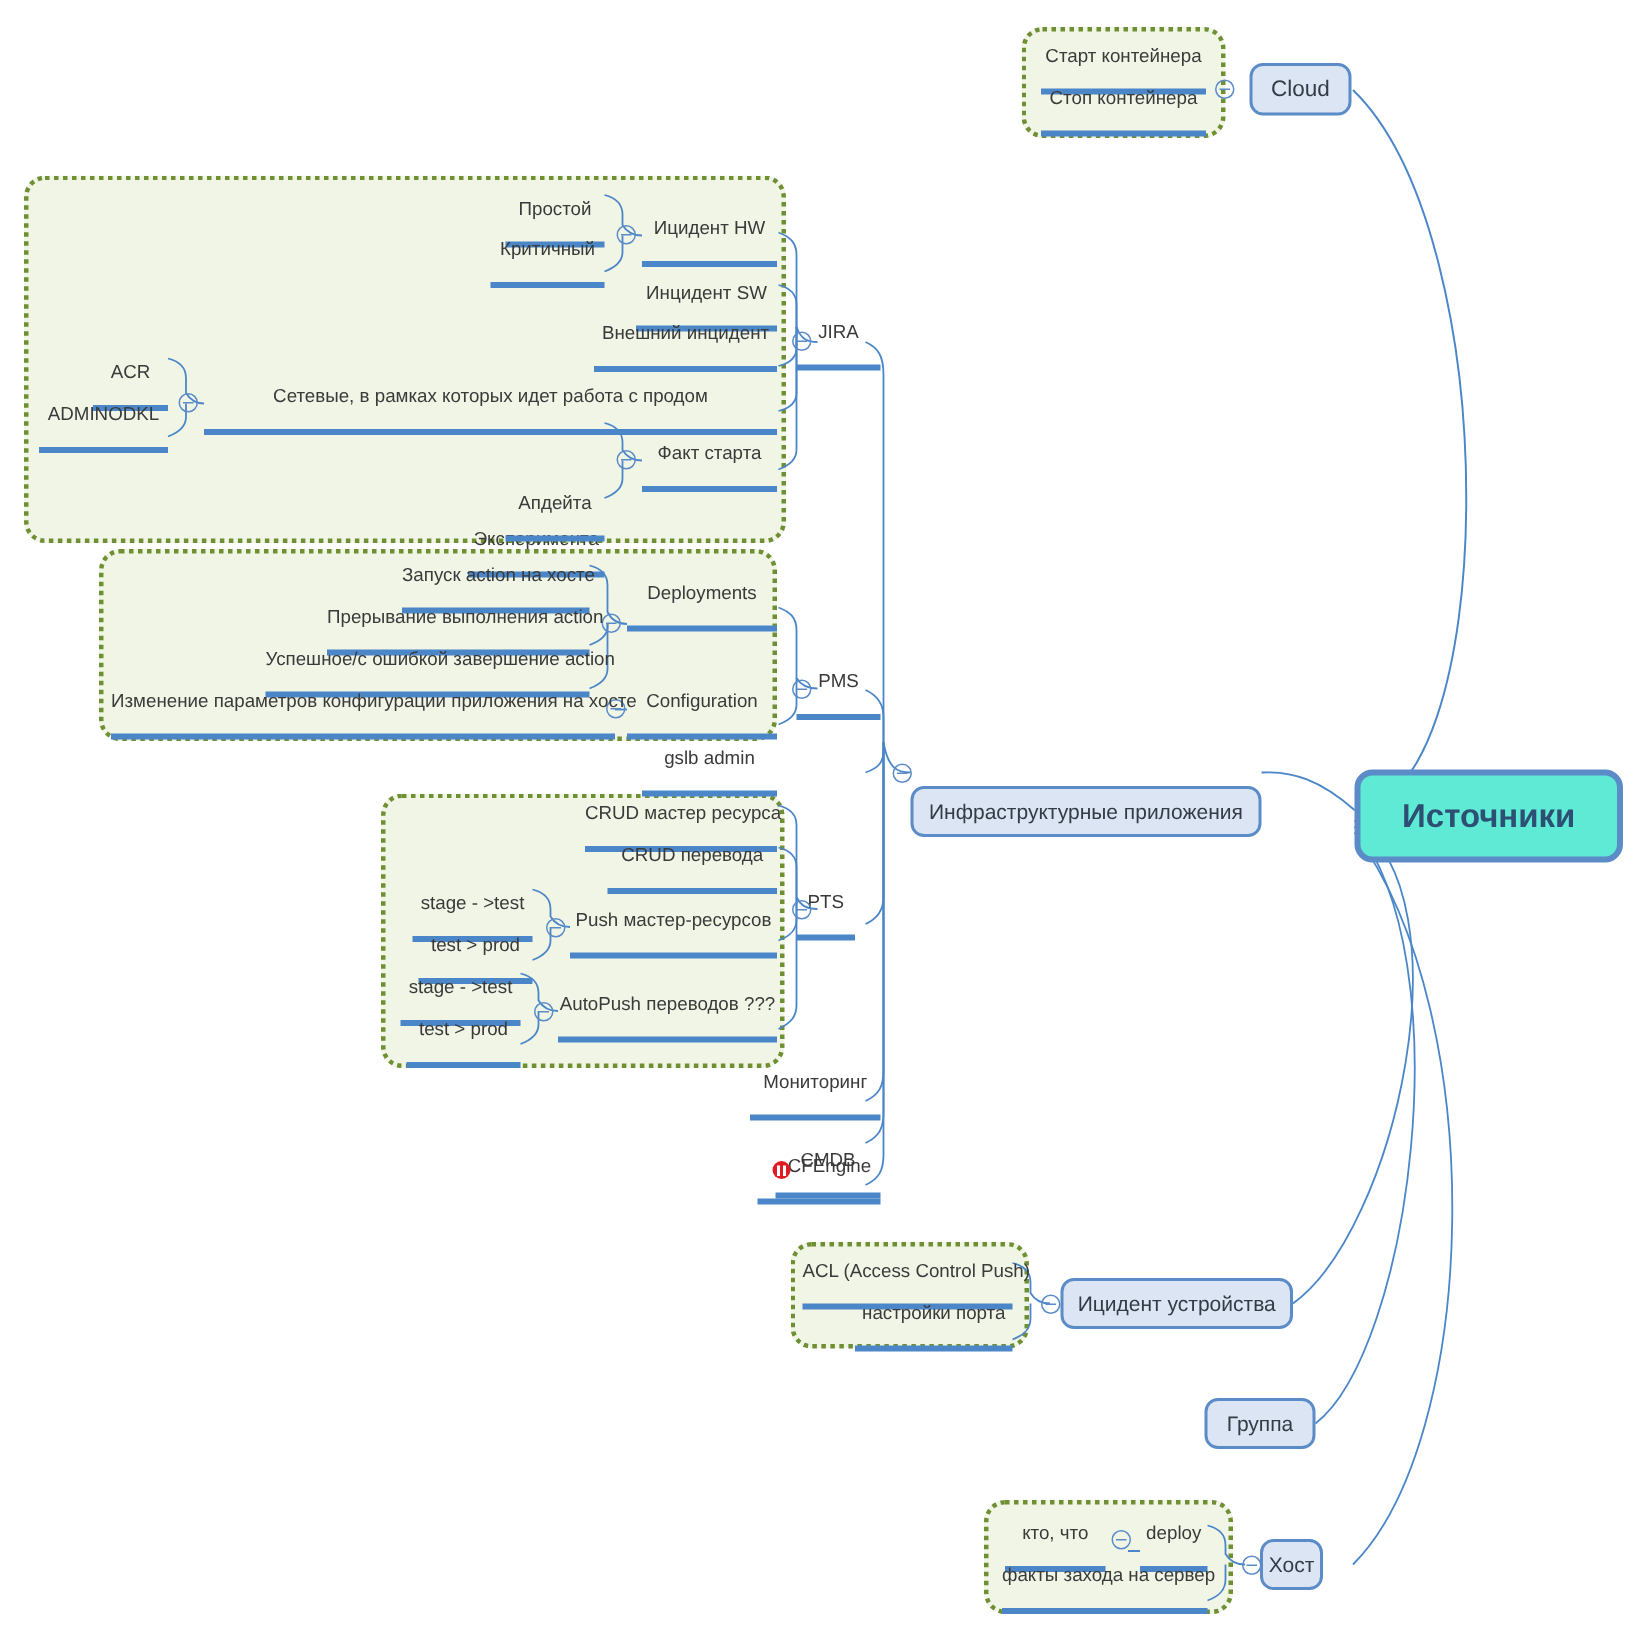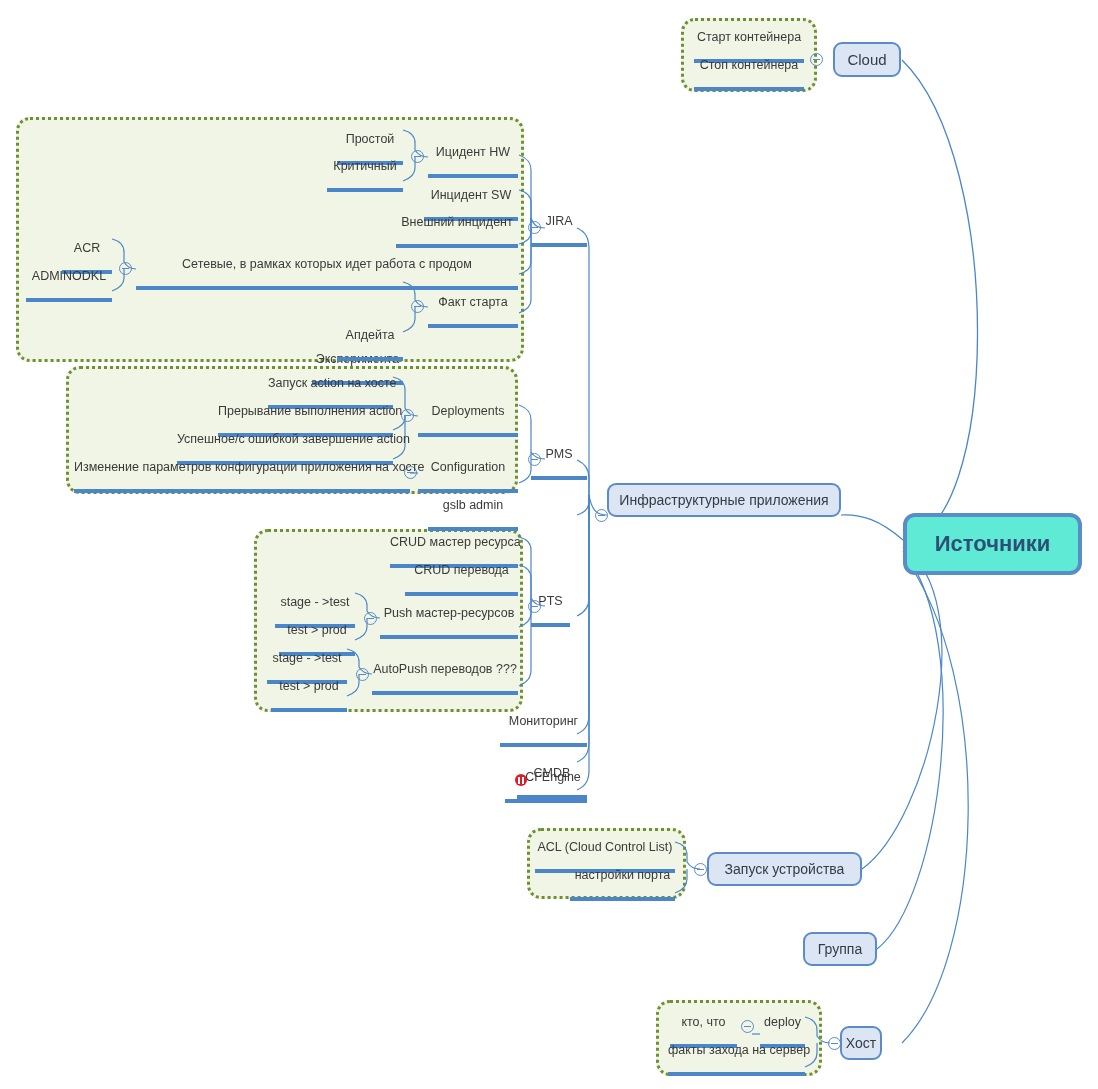--- a/index.html
+++ b/index.html
@@ -194,21 +194,21 @@
     </g>
   </svg>
 
   <div class="boxnode" style="left:833px; top:42px; width:68px; height:35px;">
     <span>Cloud</span>
   </div>
   <div class="toggle" style="left:810px; top:53px;"></div>
   <div class="leaf ta-center" style="left:694px; top:30px; width:110px;">Старт контейнера</div>
   <div class="leaf ta-center" style="left:694px; top:58px; width:110px;">Стоп контейнера</div>
 
-  <div class="boxnode sub" style="left:607px; top:483px; width:234px; height:34px;">
+  <div class="boxnode sub" style="left:607px; top:524px; width:234px; height:34px;">
     <span>Инфраструктурные приложения</span>
   </div>
   <div class="toggle" style="left:595px; top:509px;"></div>
 
   <div class="boxnode root" style="left:903px; top:513px; width:179px; height:62px;">
     <span>Источники</span>
   </div>
 
   <div class="leaf ta-center" style="left:531px; top:214px; width:56px;">JIRA</div>
   <div class="toggle" style="left:528px; top:221px;"></div>
@@ -228,21 +228,21 @@
   <div class="leaf ta-center" style="left:26px; top:269px; width:86px;">ADMINODKL</div>
 
   <div class="leaf ta-center" style="left:428px; top:295px; width:90px;">Факт старта</div>
   <div class="toggle" style="left:411px; top:300px;"></div>
   <div class="leaf ta-center" style="left:312px; top:316px; width:91px;margin-top:36px;">Эксперимента</div>
   <div class="leaf ta-center" style="left:337px; top:328px; width:66px;">Апдейта</div>
 
   <div class="leaf ta-center" style="left:531px; top:447px; width:56px;">PMS</div>
   <div class="toggle" style="left:528px; top:453px;"></div>
 
-  <div class="leaf ta-center" style="left:418px; top:404px; width:100px;">Deployments</div>
+  <div class="leaf ta-center" style="left:418px; top:388px; width:100px;">Deployments</div>
   <div class="toggle" style="left:401px; top:409px;"></div>
   <div class="leaf ta-center" style="left:268px; top:376px; width:125px;">Запуск action на хосте</div>
   <div class="leaf ta-center" style="left:218px; top:404px; width:175px;">Прерывание выполнения action</div>
   <div class="leaf ta-center" style="left:177px; top:432px; width:216px;">Успешное/с ошибкой завершение action</div>
 
   <div class="leaf ta-center" style="left:418px; top:460px; width:100px;">Configuration</div>
   <div class="toggle" style="left:404px; top:466px;"></div>
   <div class="leaf ta-center" style="left:74px; top:460px; width:336px;">Изменение параметров конфигурации приложения на хосте</div>
 
   <div class="leaf ta-center" style="left:428px; top:498px; width:90px;">gslb admin</div>
@@ -262,24 +262,24 @@
   <div class="toggle" style="left:356px; top:668px;"></div>
   <div class="leaf ta-center" style="left:267px; top:651px; width:80px;">stage - &gt;test</div>
   <div class="leaf ta-center" style="left:271px; top:679px; width:76px;">test &gt; prod</div>
 
   <div class="leaf ta-center" style="left:500px; top:714px; width:87px;">Мониторинг</div>
   <div class="leaf ta-center" style="left:517px; top:742px; width:70px;margin-top:24px;">CMDB</div>
   <div class="leaf ta-center" style="left:505px; top:770px; width:82px; padding-left:14px;">CFEngine</div>
   <div class="pri-icon" style="left:515px; top:774px;"></div>
 
   <div class="boxnode sub" style="left:707px; top:852px; width:155px; height:34px;">
-    <span>Запуск устройства</span>
+    <span>Ицидент устройства</span>
   </div>
   <div class="toggle" style="left:694px; top:863px;"></div>
-  <div class="leaf ta-center" style="left:535px; top:840px; width:140px;">ACL (Cloud Control List)</div>
+  <div class="leaf ta-center" style="left:535px; top:840px; width:140px;">ACL (Access Control Push)</div>
   <div class="leaf ta-center" style="left:570px; top:868px; width:105px;">настройки порта</div>
 
   <div class="boxnode sub" style="left:803px; top:932px; width:74px; height:34px;">
     <span>Группа</span>
   </div>
 
   <div class="boxnode sub" style="left:840px; top:1026px; width:42px; height:34px;">
     <span>Хост</span>
   </div>
   <div class="toggle" style="left:828px; top:1037px;"></div>

